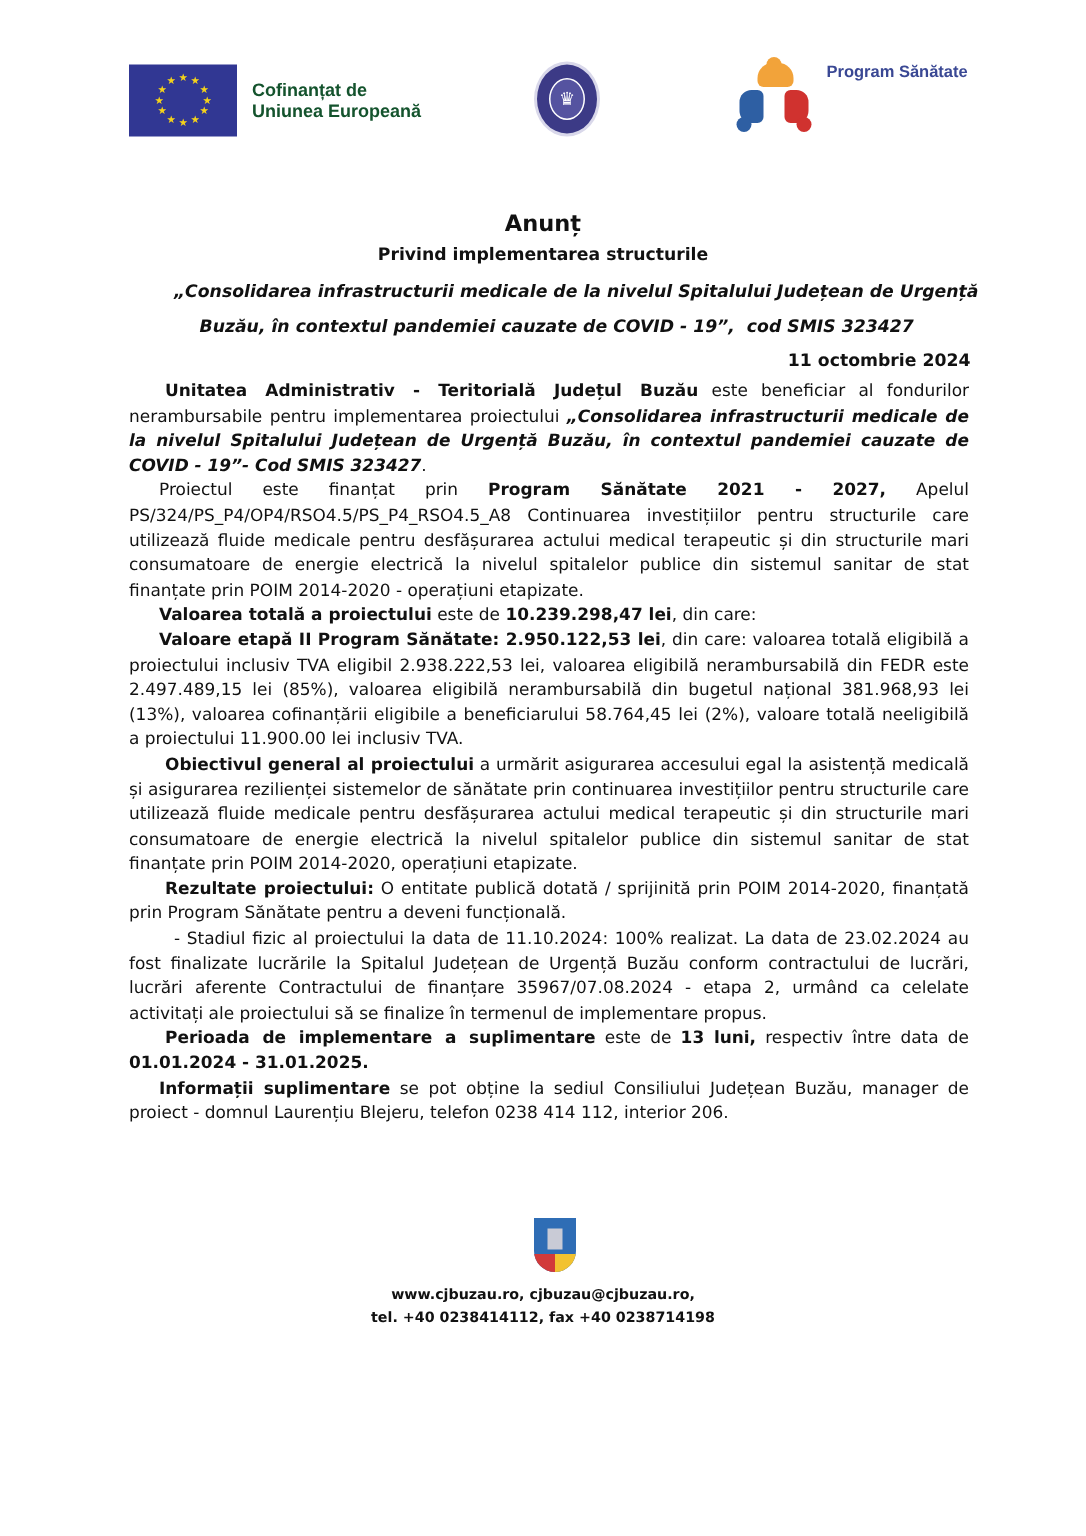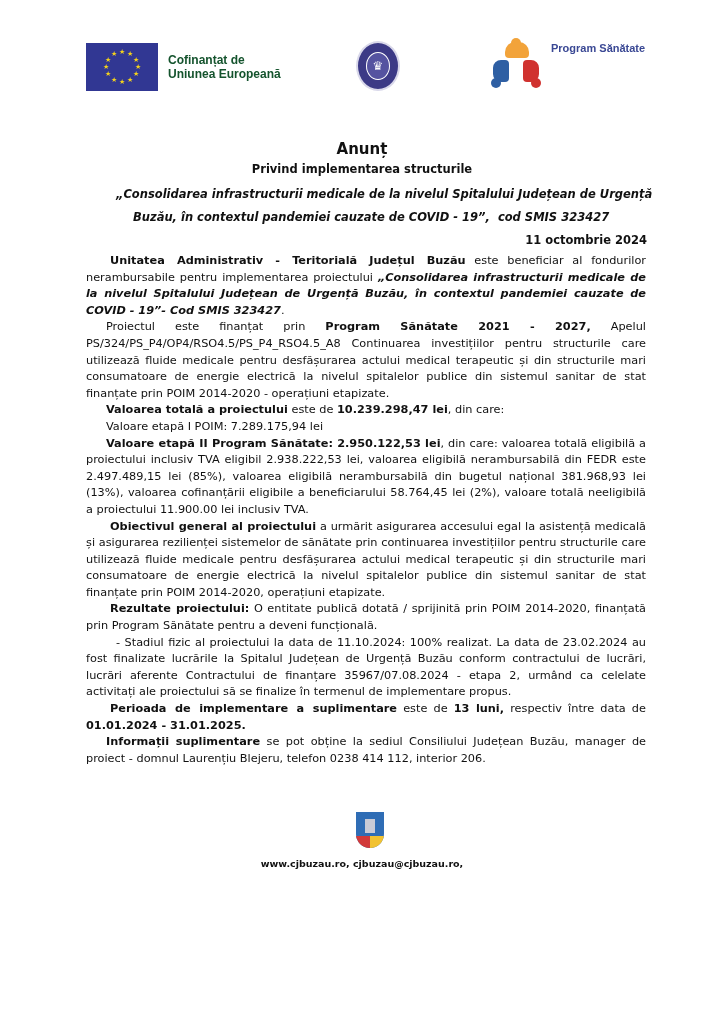--- a/index.html
+++ b/index.html
@@ -113,21 +113,20 @@
   </div>
   <div class="date">11 octombrie 2024</div>
 
   <div class="body">
     <p class="ind3"><span class="b wide">Unitatea Administrativ - Teritorială Județul Buzău</span><span> este beneficiar al fondurilor nerambursabile pentru implementarea proiectului </span><span class="bi">„Consolidarea infrastructurii medicale de la nivelul Spitalului Județean de Urgență Buzău, în contextul pandemiei cauzate de COVID - 19”- Cod SMIS 323427</span><span>.</span></p>
 
     <p class="ind2"><span>Proiectul este finanțat prin </span><span class="b">Program Sănătate 2021 - 2027,</span><span> Apelul PS/324/PS_P4/OP4/RSO4.5/PS_P4_RSO4.5_A8 Continuarea investițiilor pentru structurile care utilizează fluide medicale pentru desfășurarea actului medical terapeutic și din structurile mari consumatoare de energie electrică la nivelul spitalelor publice din sistemul sanitar de stat finanțate prin POIM 2014-2020 - operațiuni etapizate.</span></p>
 
     <p class="ind2"><span class="b">Valoarea totală a proiectului</span><span> este de </span><span class="b">10.239.298,47 lei</span><span>, din care:</span></p>
 
-    <p class="ind2"><span>Valoare etapă I POIM:  7.289.175,94 lei</span></p>
 
     <p class="ind2"><span class="b">Valoare etapă II Program Sănătate: 2.950.122,53 lei</span><span>, din care: valoarea totală eligibilă a proiectului inclusiv TVA eligibil 2.938.222,53 lei, valoarea eligibilă nerambursabilă din FEDR este 2.497.489,15 lei (85%), valoarea eligibilă nerambursabilă din bugetul național 381.968,93 lei (13%), valoarea cofinanțării eligibile a beneficiarului 58.764,45 lei (2%), valoare totală neeligibilă a proiectului 11.900.00 lei inclusiv TVA.</span></p>
 
     <p class="ind3"><span class="b">Obiectivul general al proiectului</span><span> a urmărit asigurarea accesului egal la asistență medicală și asigurarea rezilienței sistemelor de sănătate prin continuarea investițiilor pentru structurile care utilizează fluide medicale pentru desfășurarea actului medical terapeutic și din structurile mari consumatoare de energie electrică la nivelul spitalelor publice din sistemul sanitar de stat finanțate prin POIM 2014-2020, operațiuni etapizate.</span></p>
 
     <p class="ind3"><span class="b">Rezultate proiectului:</span><span> O entitate publică dotată / sprijinită prin POIM 2014-2020, finanțată prin Program Sănătate pentru a deveni funcțională.</span></p>
 
     <p class="ind3" style="text-indent:30px"><span>-   Stadiul fizic al proiectului la data de 11.10.2024: 100% realizat. La data de 23.02.2024 au fost finalizate lucrările la Spitalul Județean de Urgență Buzău conform contractului de lucrări, lucrări aferente Contractului de finanțare 35967/07.08.2024 - etapa 2, urmând ca celelate activitați ale proiectului să se finalize în termenul de implementare propus.</span></p>
 
     <p class="ind3"><span class="b" style="word-spacing:2px">Perioada de implementare a suplimentare</span><span> este de </span><span class="b">13 luni,</span><span> respectiv între data de </span><span class="b">01.01.2024 - 31.01.2025.</span></p>
@@ -137,14 +136,15 @@
 
   <div class="crest">
     <div class="shield">
       <div class="church"></div>
       <div class="red"></div>
       <div class="yellow"></div>
     </div>
   </div>
   <div class="footer">
     <div>www.cjbuzau.ro, cjbuzau@cjbuzau.ro,</div>
+    <div>tel. +40 0238414112, fax +40 0238714198</div>
   </div>
 </div>
 
 </body></html>

